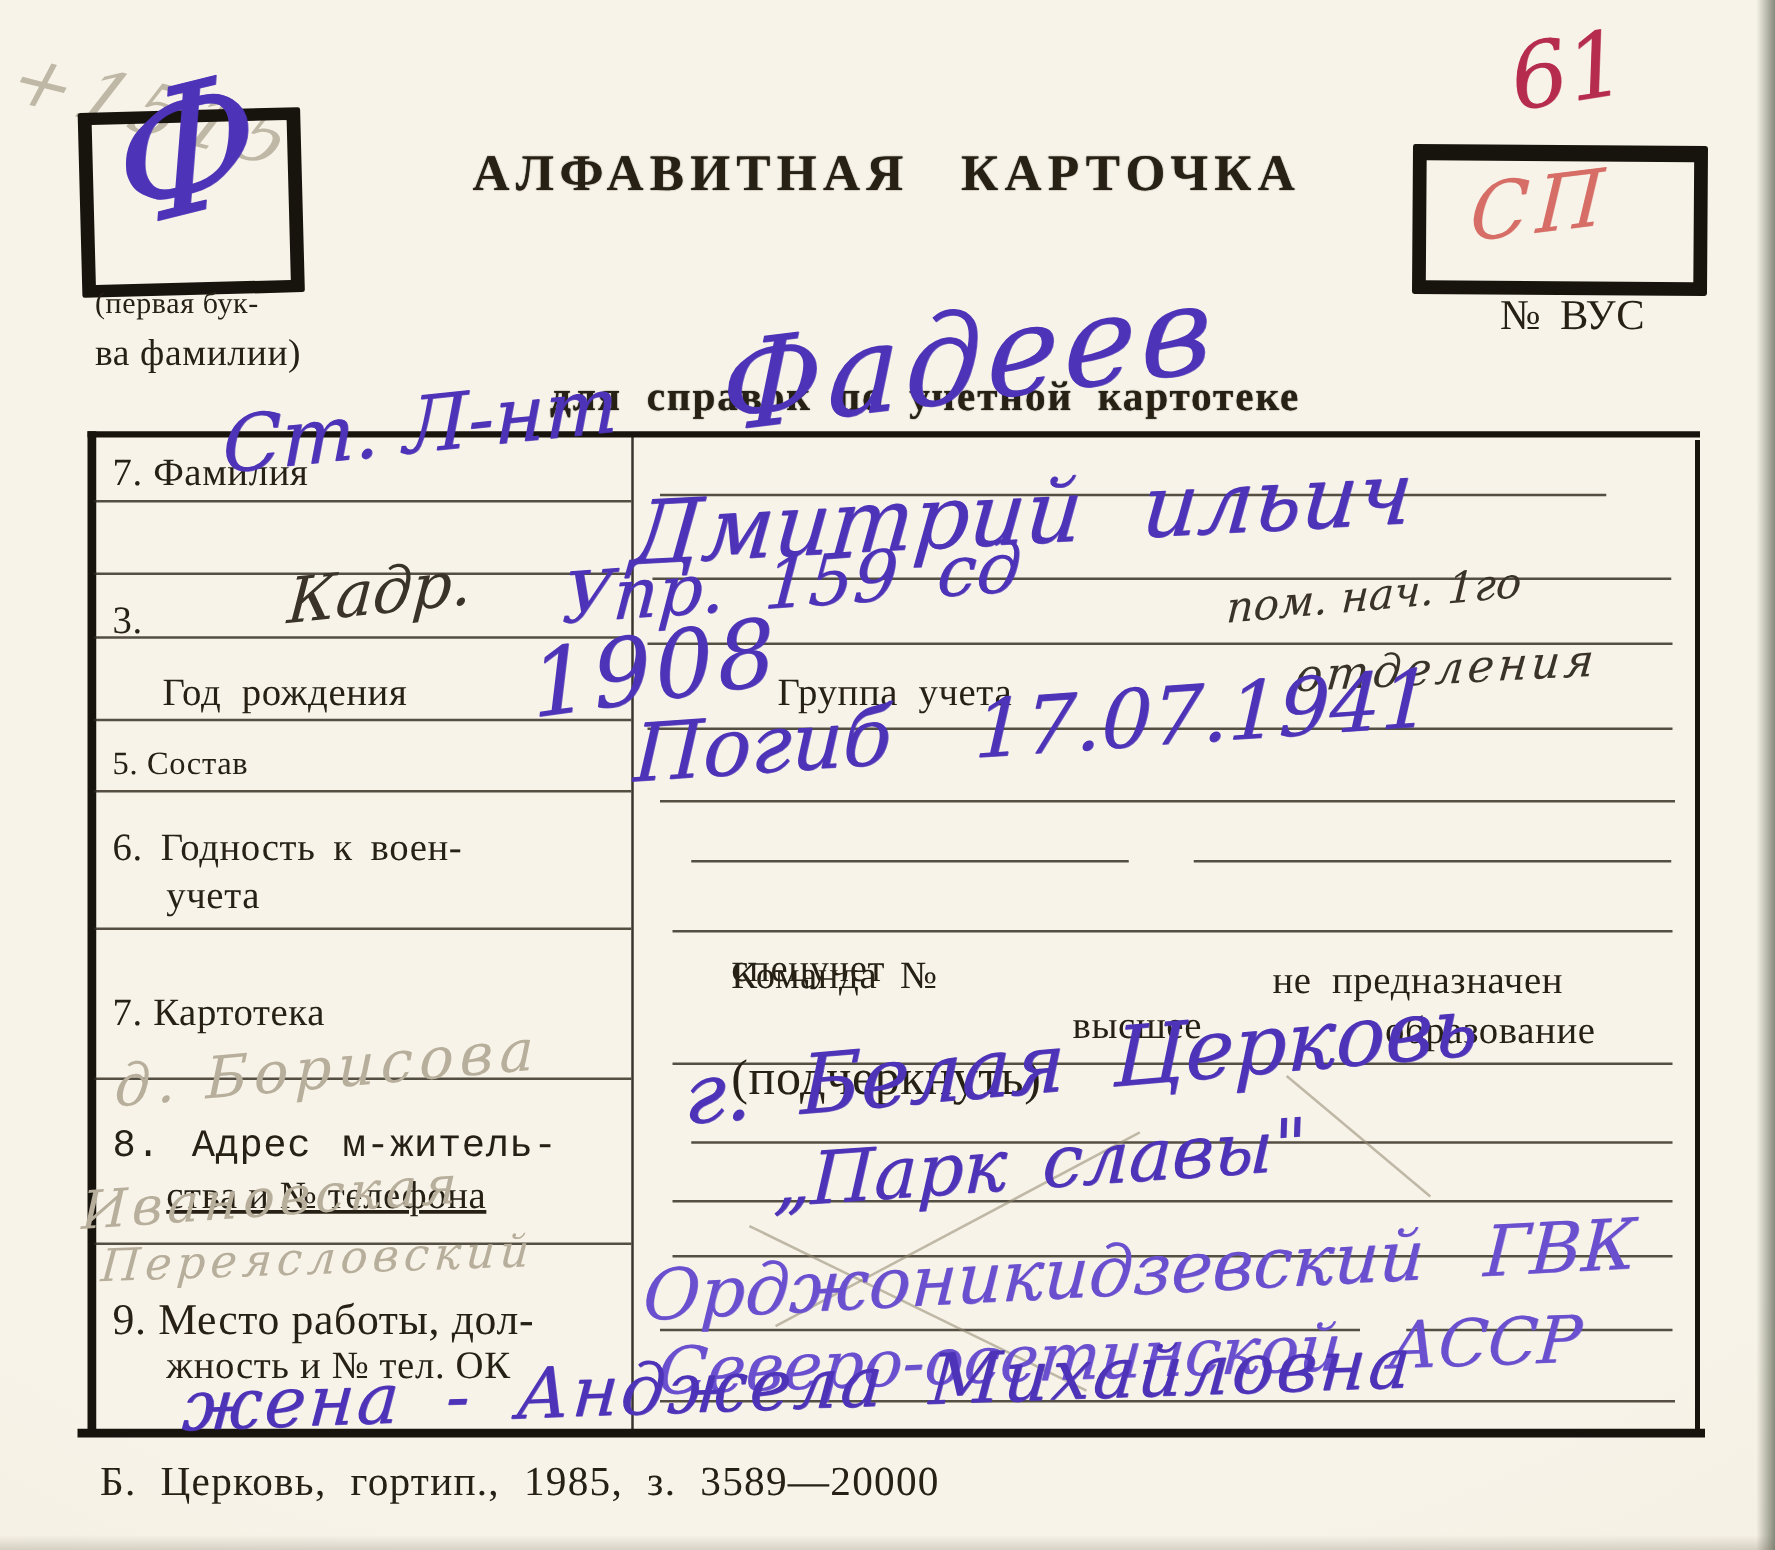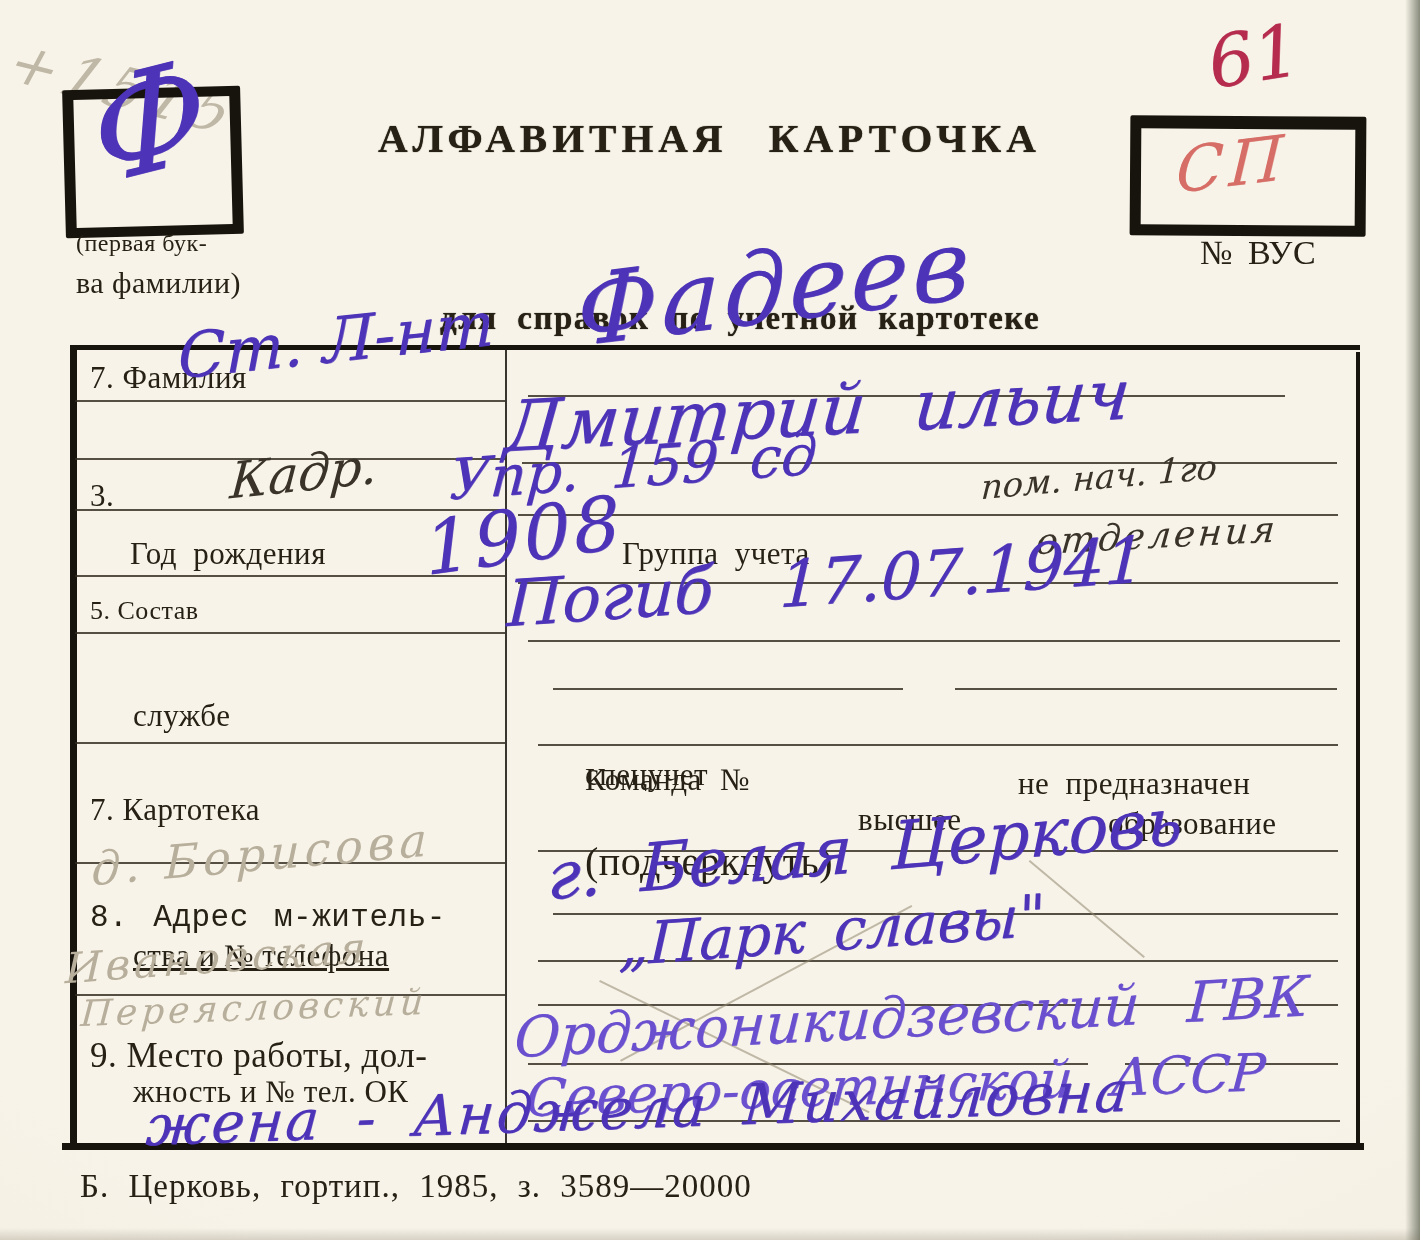--- a/index.html
+++ b/index.html
@@ -97,21 +97,22 @@
 
   <i class="scratch" style="left:620px;top:1060px;width:330px;transform:rotate(-28deg);"></i>
   <i class="scratch" style="left:600px;top:980px;width:300px;transform:rotate(26deg);"></i>
   <i class="scratch" style="left:1030px;top:860px;width:150px;transform:rotate(40deg);"></i>
 
   <div class="lbl" style="left:90px;top:360px;font-size:31px;">7. Фамилия</div>
   <div class="lbl" style="left:90px;top:478px;font-size:31px;">3.</div>
   <div class="lbl" style="left:130px;top:536px;font-size:31px;word-spacing:8px;">Год рождения</div>
   <div class="lbl" style="left:622px;top:536px;font-size:31px;word-spacing:8px;">Группа учета</div>
   <div class="lbl" style="left:90px;top:596px;font-size:26px;">5. Состав</div>
-  <div class="lbl" style="left:133px;top:698px;font-size:31px;">службе</div>
+  <div class="lbl" style="left:90px;top:660px;font-size:31px;word-spacing:6px;">6. Годность к воен-</div>
+  <div class="lbl" style="left:133px;top:698px;font-size:31px;">учета</div>
   <div class="lbl" style="left:90px;top:792px;font-size:31px;">7. Картотека</div>
 
   <div class="lbl" style="left:585px;top:762px;font-size:31px;word-spacing:10px;">Команда №</div>
   <div class="lbl" style="left:1018px;top:766px;font-size:31px;word-spacing:8px;">не предназначен</div>
   <div class="lbl" style="left:585px;top:757px;font-size:31px;">спецучет</div>
   <div class="lbl" style="left:858px;top:802px;font-size:31px;">высшее</div>
   <div class="lbl" style="left:1108px;top:806px;font-size:31px;">образование</div>
   <div class="lbl" style="left:585px;top:838px;font-size:40px;">(подчеркнуть)</div>
 
   <div class="lbl" style="left:90px;top:900px;font-size:31px;word-spacing:6px;font-family:Liberation Mono, monospace;">8. Адрес м-житель-</div>

